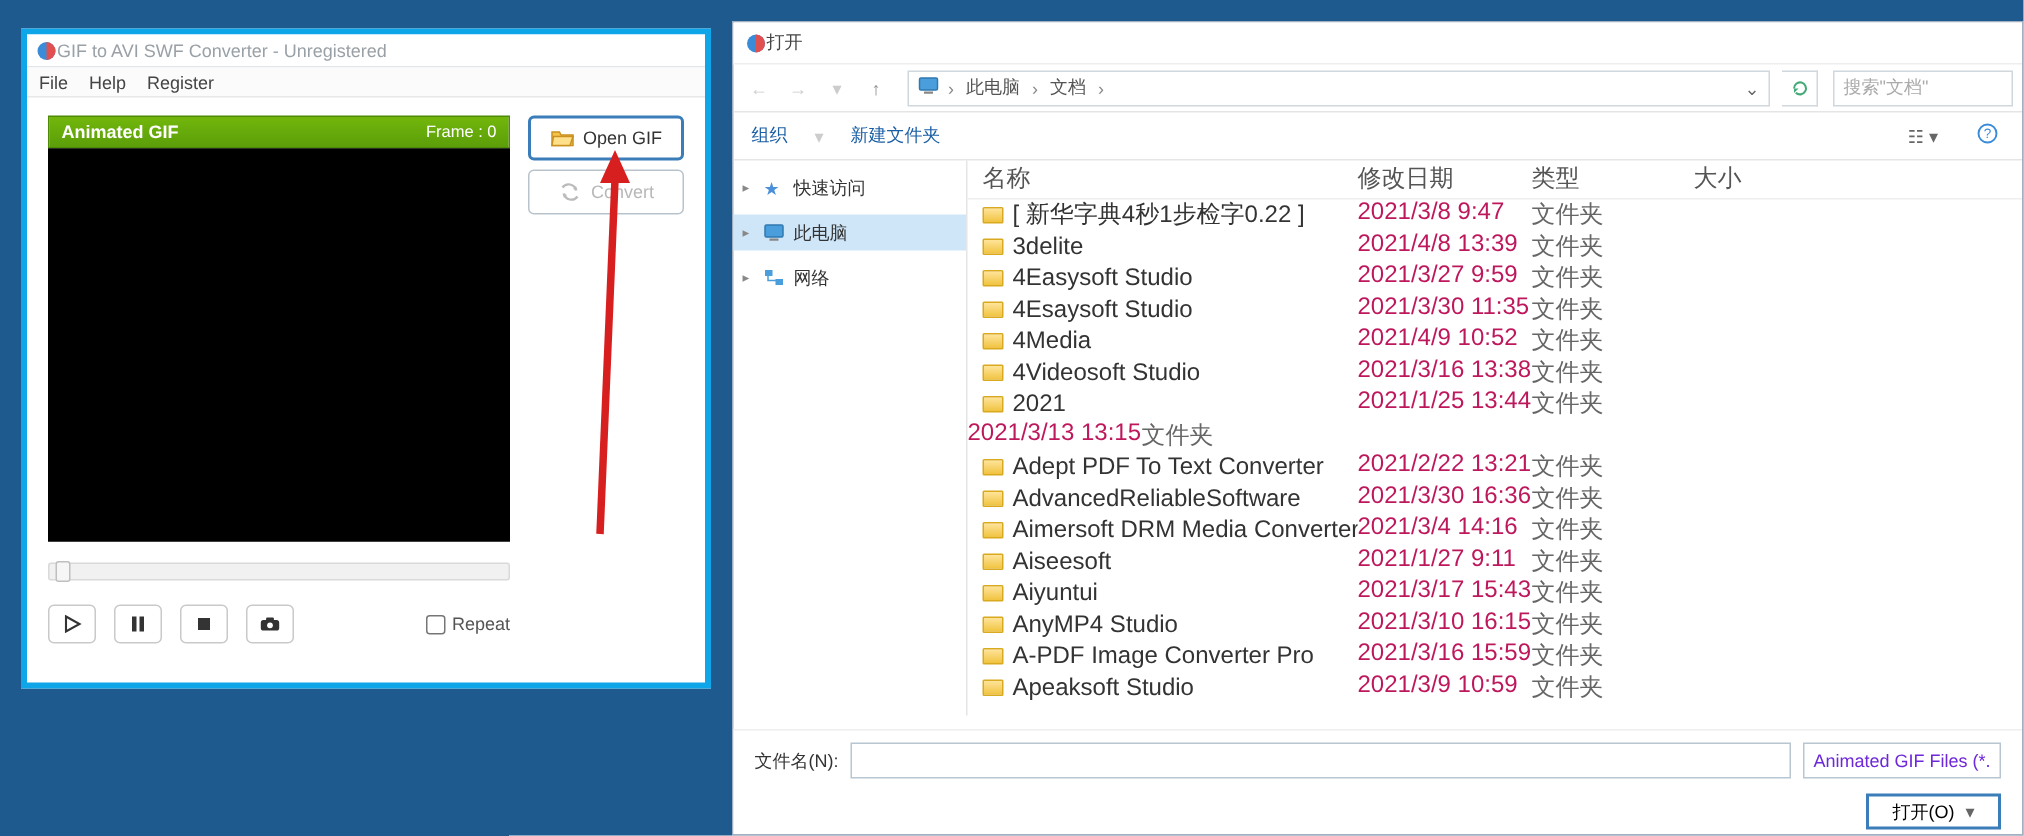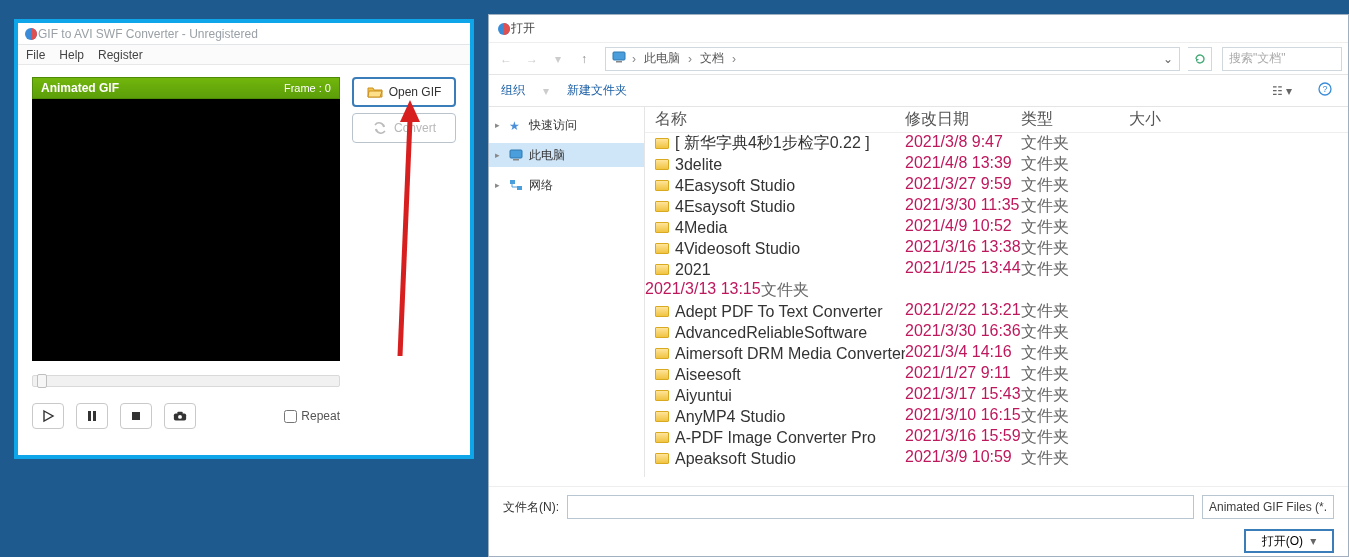--- a/index.html
+++ b/index.html
@@ -70,21 +70,21 @@
 .file-row { height: 21px; display: flex; color: #333; }
 .file-row .fname { width: 260px; padding-left: 10px; display: flex; align-items: center; gap: 6px; white-space: nowrap; overflow: hidden; }
 .file-row .fdate { width: 116px; color: #be185d; }
 .file-row .ftype { width: 108px; color: #666; }
 .folder-ic { width: 14px; height: 11px; background: linear-gradient(#ffe49a,#f0c340); border: 1px solid #d9aa20; border-radius: 1px; flex-shrink: 0; }
 
 .open-footer { position: absolute; left: 0; right: 0; bottom: 0; height: 70px; background: #fff; border-top: 1px solid #eee; padding: 8px 14px 16px 14px; font-size: 12px; }
 .fn-row { display: flex; align-items: center; gap: 8px; margin-bottom: 10px; }
 .fn-row label { color: #333; }
 .fn-input { flex: 1; height: 24px; border: 1px solid #b8c6d1; padding: 0 4px; }
-.fn-combo { height: 24px; border: 1px solid #b8c6d1; padding: 0 6px; display: flex; align-items: center; min-width: 118px; color: #404040; }
+.fn-combo { height: 24px; border: 1px solid #b8c6d1; padding: 0 6px; display: flex; align-items: center; min-width: 118px; color: #6d28d9; }
 .btn-row { display: flex; justify-content: flex-end; gap: 8px; }
 .dlg-btn { min-width: 90px; height: 24px; border: 1px solid #9fb3c4; background: #fff; font-size: 12px; }
 .dlg-btn.primary { border: 2px solid #3a7db8; }
 
 .app-logo { display:inline-block; width:14px; height:14px; }
 </style>
 </head>
 <body>
 
 <div class="win-converter">

